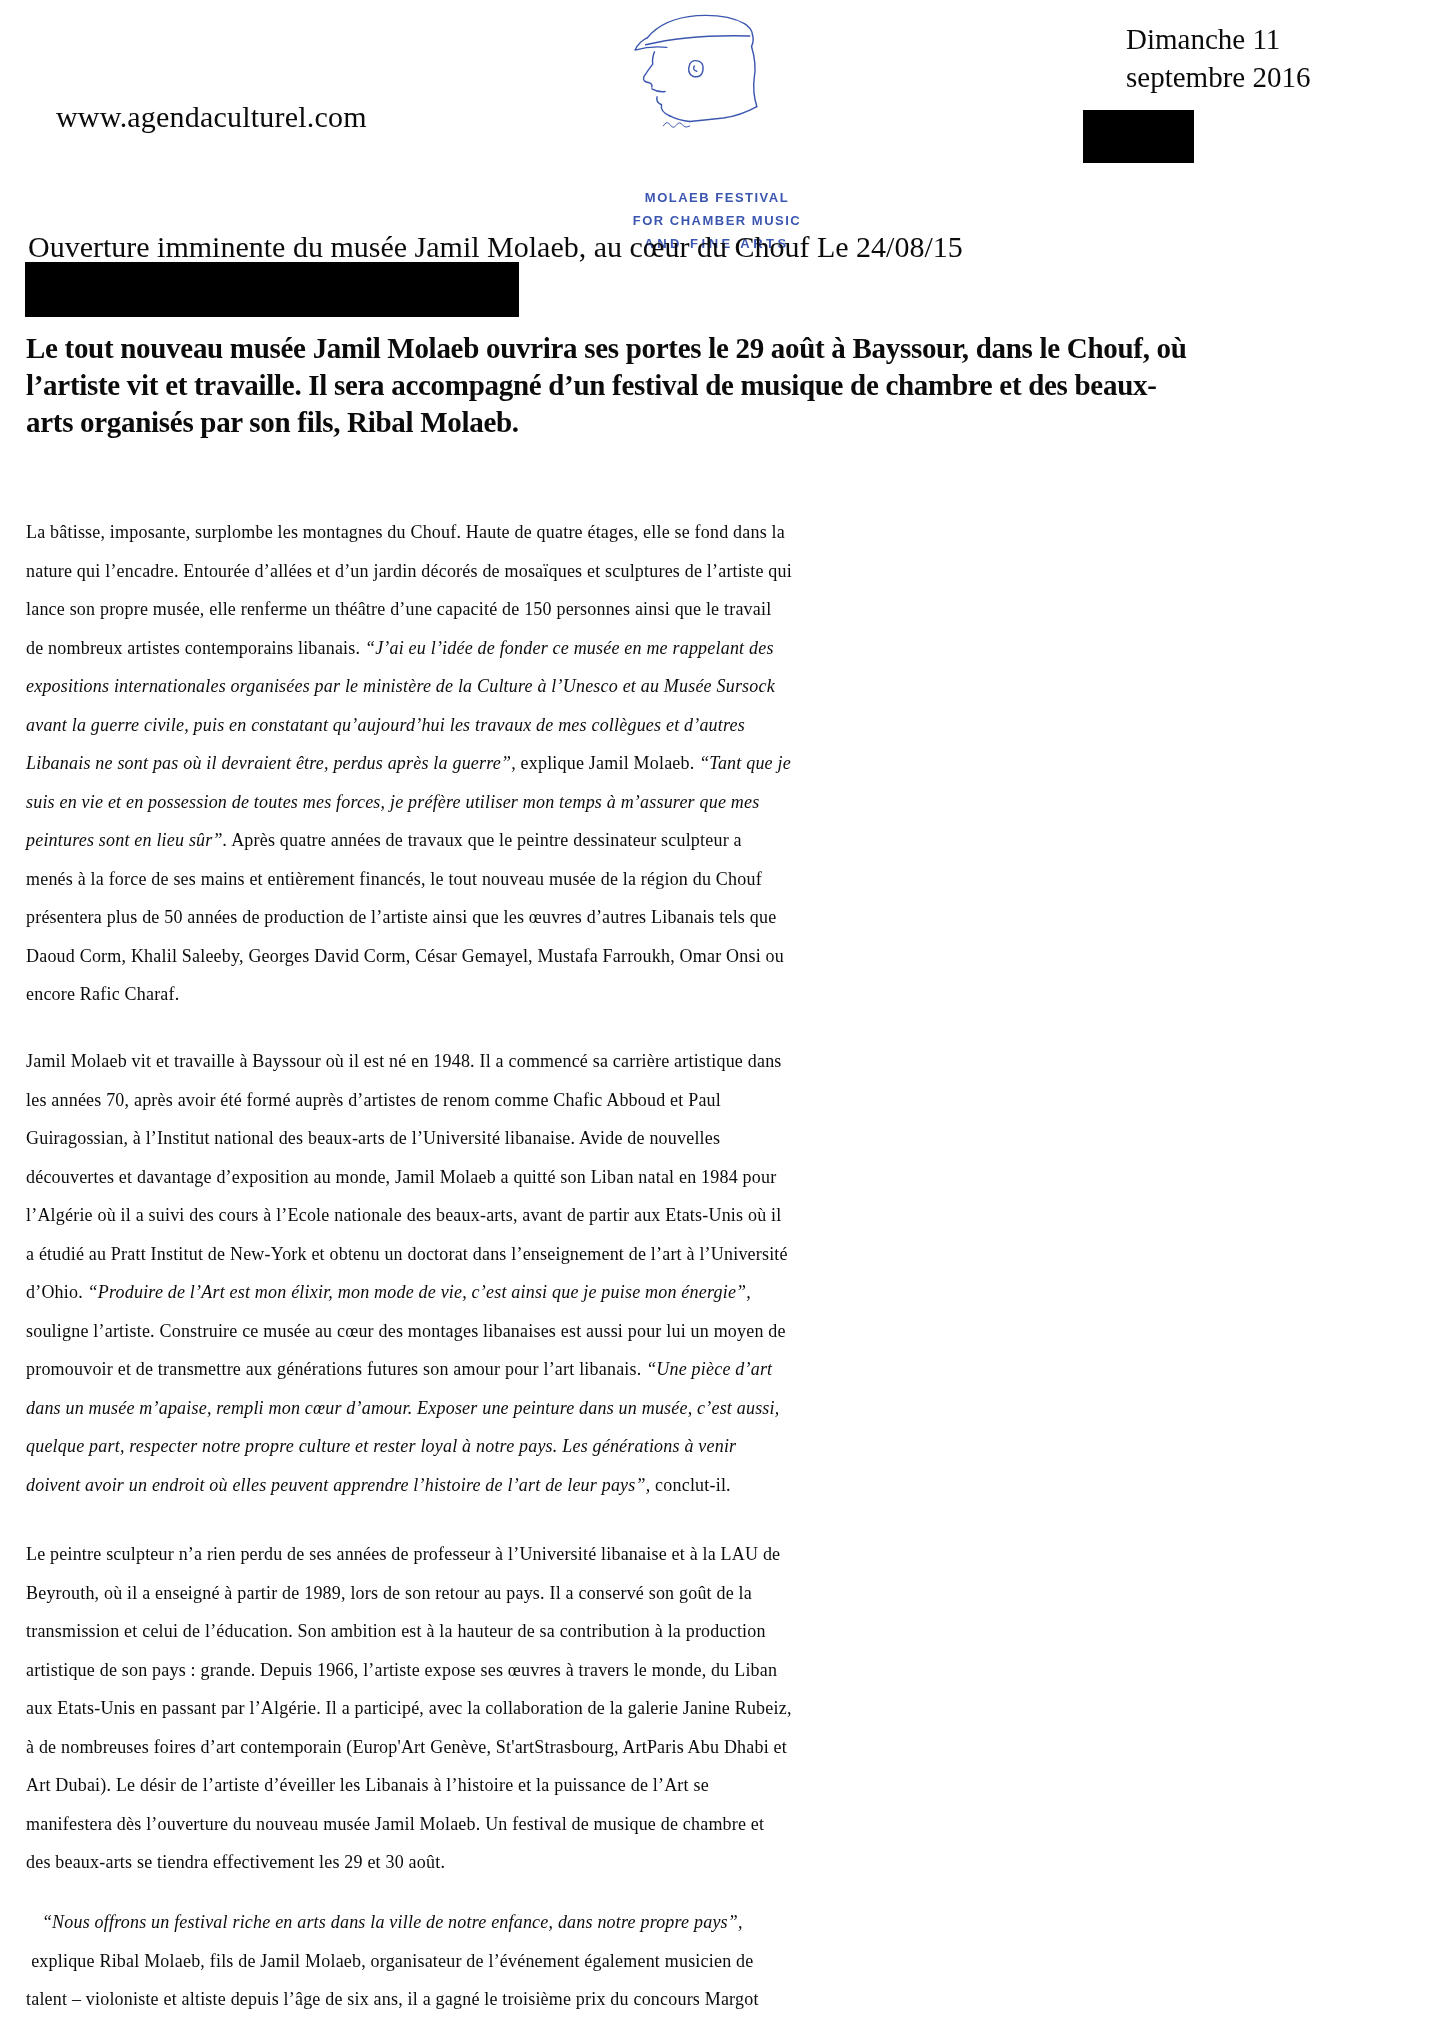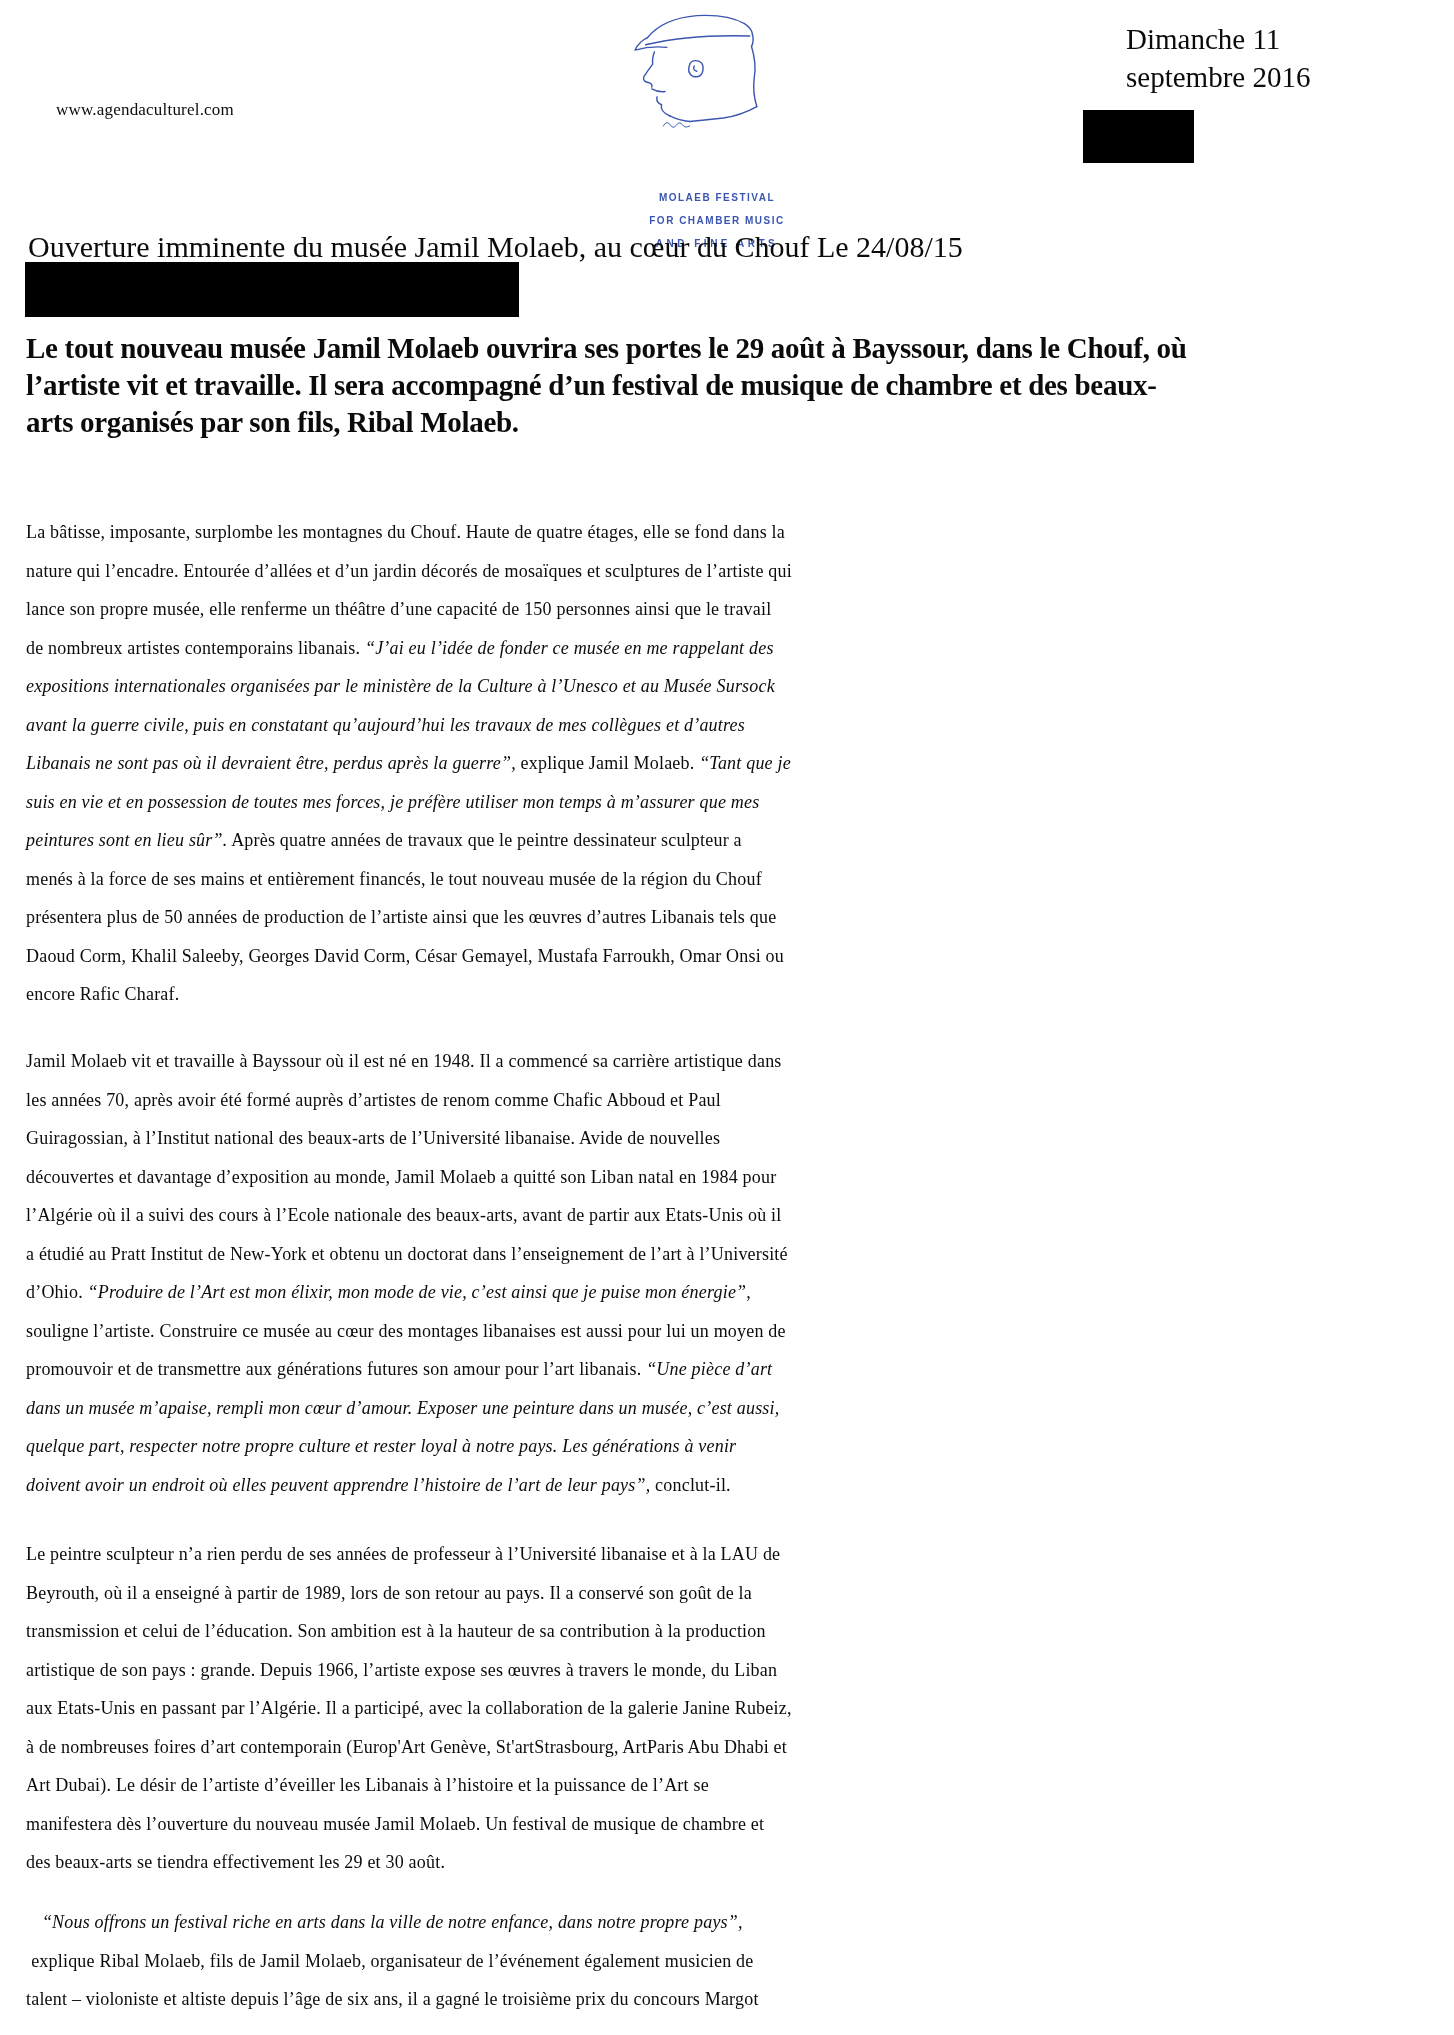--- a/index.html
+++ b/index.html
@@ -5,27 +5,27 @@
   html,body{margin:0;padding:0;background:#e8e8e8;}
   #page{
     position:relative;
     width:1454px;height:2035px;
     background:#ffffff;
     overflow:hidden;
     font-family:"Liberation Serif", serif;
     color:#0b0b0b;
   }
   .abs{position:absolute;}
-  #site-url{left:56px;top:100px;font-size:17px;letter-spacing:0.2px;}
+  #site-url{left:56px;top:100px;font-size:30px;letter-spacing:0.2px;}
   #date-block{left:1126px;top:20px;font-size:29px;line-height:38px;}
   #logo-sketch{left:628px;top:2px;width:150px;height:142px;}
   #logo-text{
     left:617px;top:186px;width:200px;text-align:center;
     font-family:"Liberation Sans", sans-serif;
-    font-weight:bold;font-size:10px;line-height:23px;
+    font-weight:bold;font-size:13px;line-height:23px;
     letter-spacing:1.5px;color:#3b56b0;
   }
   #logo-text .lt3{letter-spacing:3.5px;}
   #article-title{left:28px;top:230px;font-size:30px;white-space:nowrap;text-align:right;}
   .redaction{position:absolute;background:#000;}
   #redaction-date{left:1083px;top:110px;width:111px;height:53px;}
   #redaction-title{left:25px;top:262px;width:494px;height:55px;}
   .block{
     position:absolute;left:26px;
     font-size:18px;line-height:38.5px;

